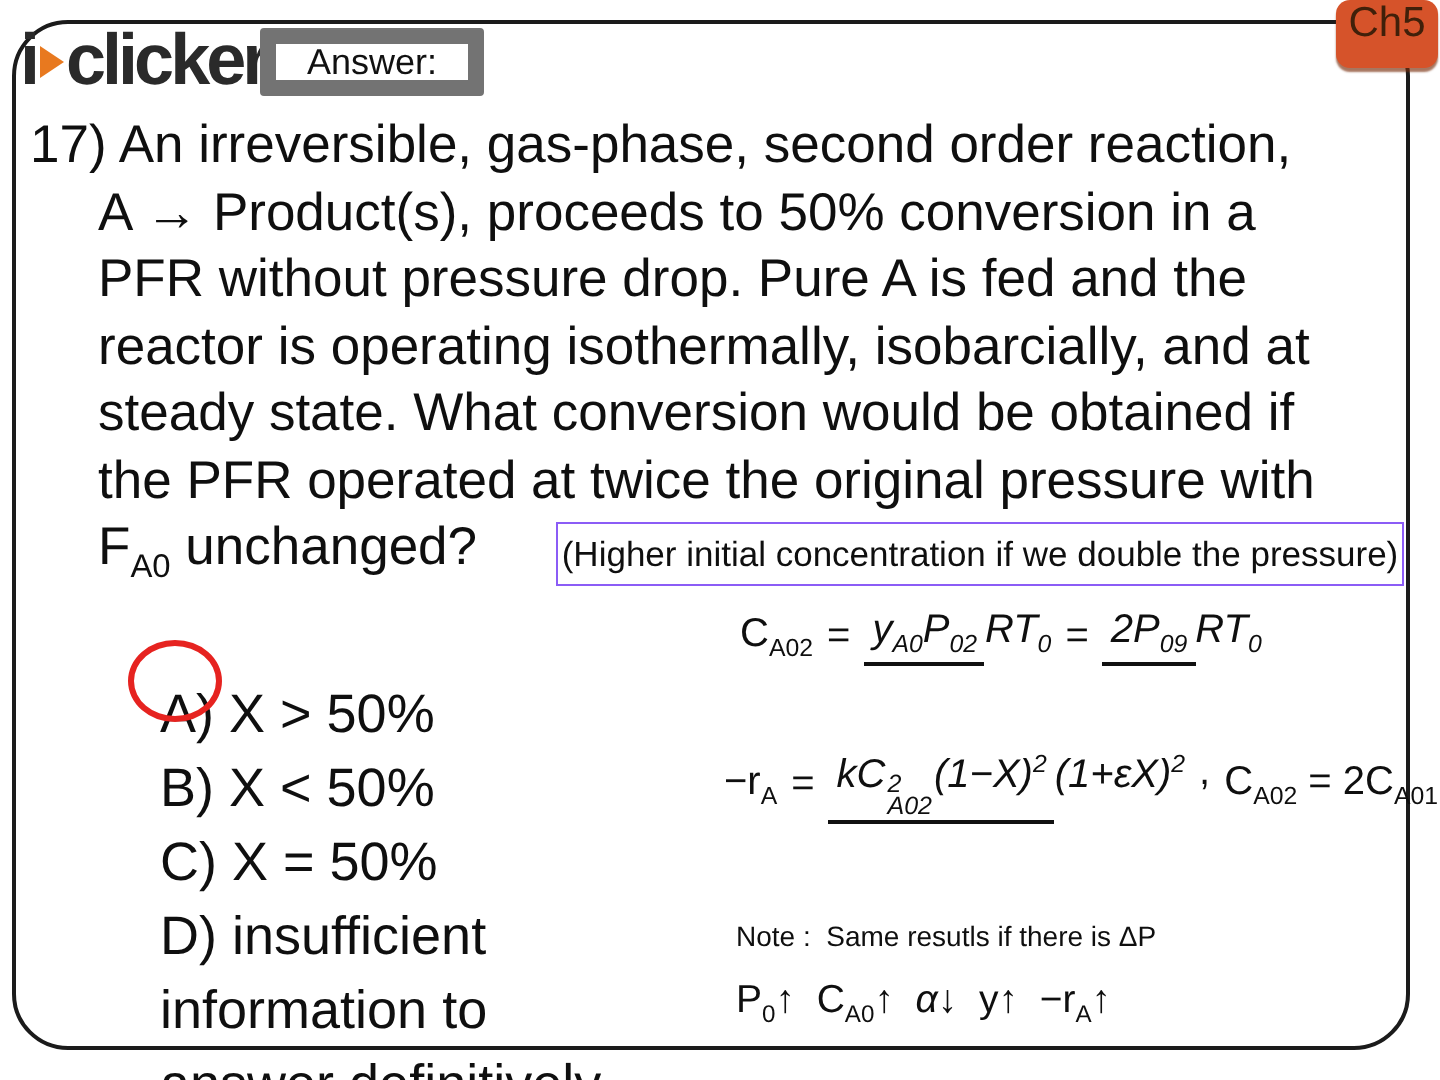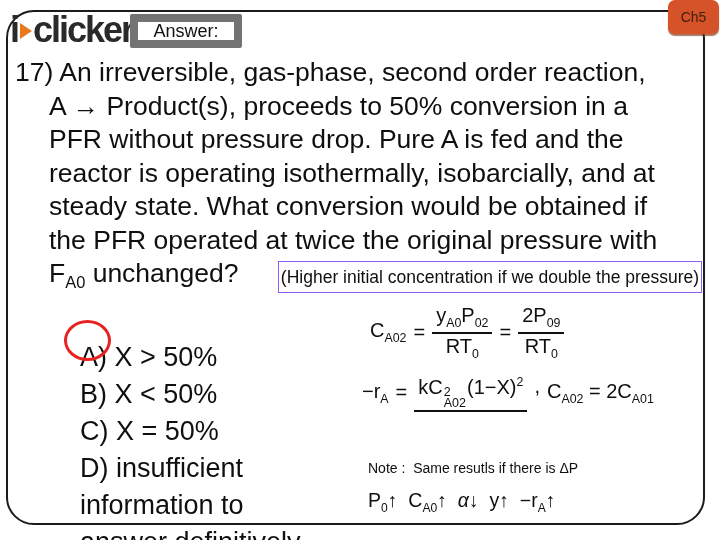--- a/index.html
+++ b/index.html
@@ -29,22 +29,22 @@
   .answer-box {
     position:absolute; left:130px; top:14px; width:112px; height:34px;
     background:#fff; border:8px solid #737373; border-radius:2px;
     display:flex; align-items:center; justify-content:center;
     font-size:18px; color:#111;
   }
   .ch-badge {
     position:absolute; left:668px; top:0px; width:51px; height:34px;
     background:#d6532a; border-radius:7px;
     box-shadow:0 2px 1px rgba(120,45,10,0.65);
-    display:flex; align-items:center; justify-content:center;
-    font-size:14px; color:#40200a;
+    display:flex; justify-content:center;
+    font-size:21px; color:#40200a;
   }
   
   .question {
     position:absolute; left:15px; top:56px; width:695px;
     font-size:26.5px; line-height:33.5px; white-space:nowrap;
     padding-left:34px;
   }
   .qline.first { text-indent:-34px; }
   .q-num { margin-right:6px; }
   sub { font-size:0.62em; }
@@ -61,21 +61,21 @@
     font-size:27px; line-height:37px; white-space:nowrap;margin-top:22px;
   }
   .correct-circle {
     position:absolute; left:64px; top:320px; width:47px; height:41px;
     border:3px solid #e62320; border-radius:50%;
   }
   
   .equation { position:absolute; display:flex; align-items:center; font-size:20px; white-space:nowrap; }
   .eq1 { left:370px; top:303px; gap:7px; }
   .eq2 { left:362px; top:374px; gap:7px; }
-  .frac { display:inline-flex; flex-direction:column; text-align:center; }
+  .frac { display:inline-flex; flex-direction:row; text-align:left;font-style:italic; }
   .frac .num { border-bottom:2px solid #111; padding:1px 4px 2px; }
   .frac .den { padding-top:1px; }
   .ss {
     display:inline-flex; flex-direction:column; align-items:flex-start;
     font-size:12.5px; line-height:11.5px; margin:0 1px; transform:translateY(2px);
   }
   .eq-comma { align-self:flex-end; padding-bottom:14px; }
   .note-line { position:absolute; left:368px; top:460px; font-size:14px; white-space:nowrap; }
   .summary-line { position:absolute; left:368px; top:489px; font-size:19.5px; white-space:nowrap; }
   .summary-line i { font-style:italic; }
@@ -136,20 +136,21 @@
   </div>
 
   <div class="equation eq2">
     <span>−r<sub>A</sub></span>
     <span>=</span>
     <span class="frac">
       <span class="num"><span>kC</span><span class="ss">
             <span>2</span>
             <span>A02</span>
           </span><span>(1−X)</span><sup>2</sup></span>
+      <span class="den"><span>(1+εX)</span><sup>2</sup></span>
     </span>
     <span class="eq-comma">,</span>
     <span>C<sub>A02</sub> = 2C<sub>A01</sub></span>
   </div>
 
   <div class="note-line">Note :&nbsp; Same resutls if there is ΔP</div>
   <div class="summary-line">P<sub>0</sub>↑&nbsp; C<sub>A0</sub>↑&nbsp; <i>α</i>↓&nbsp; y↑&nbsp; −r<sub>A</sub>↑</div>
 </div>
 
 </body></html>

